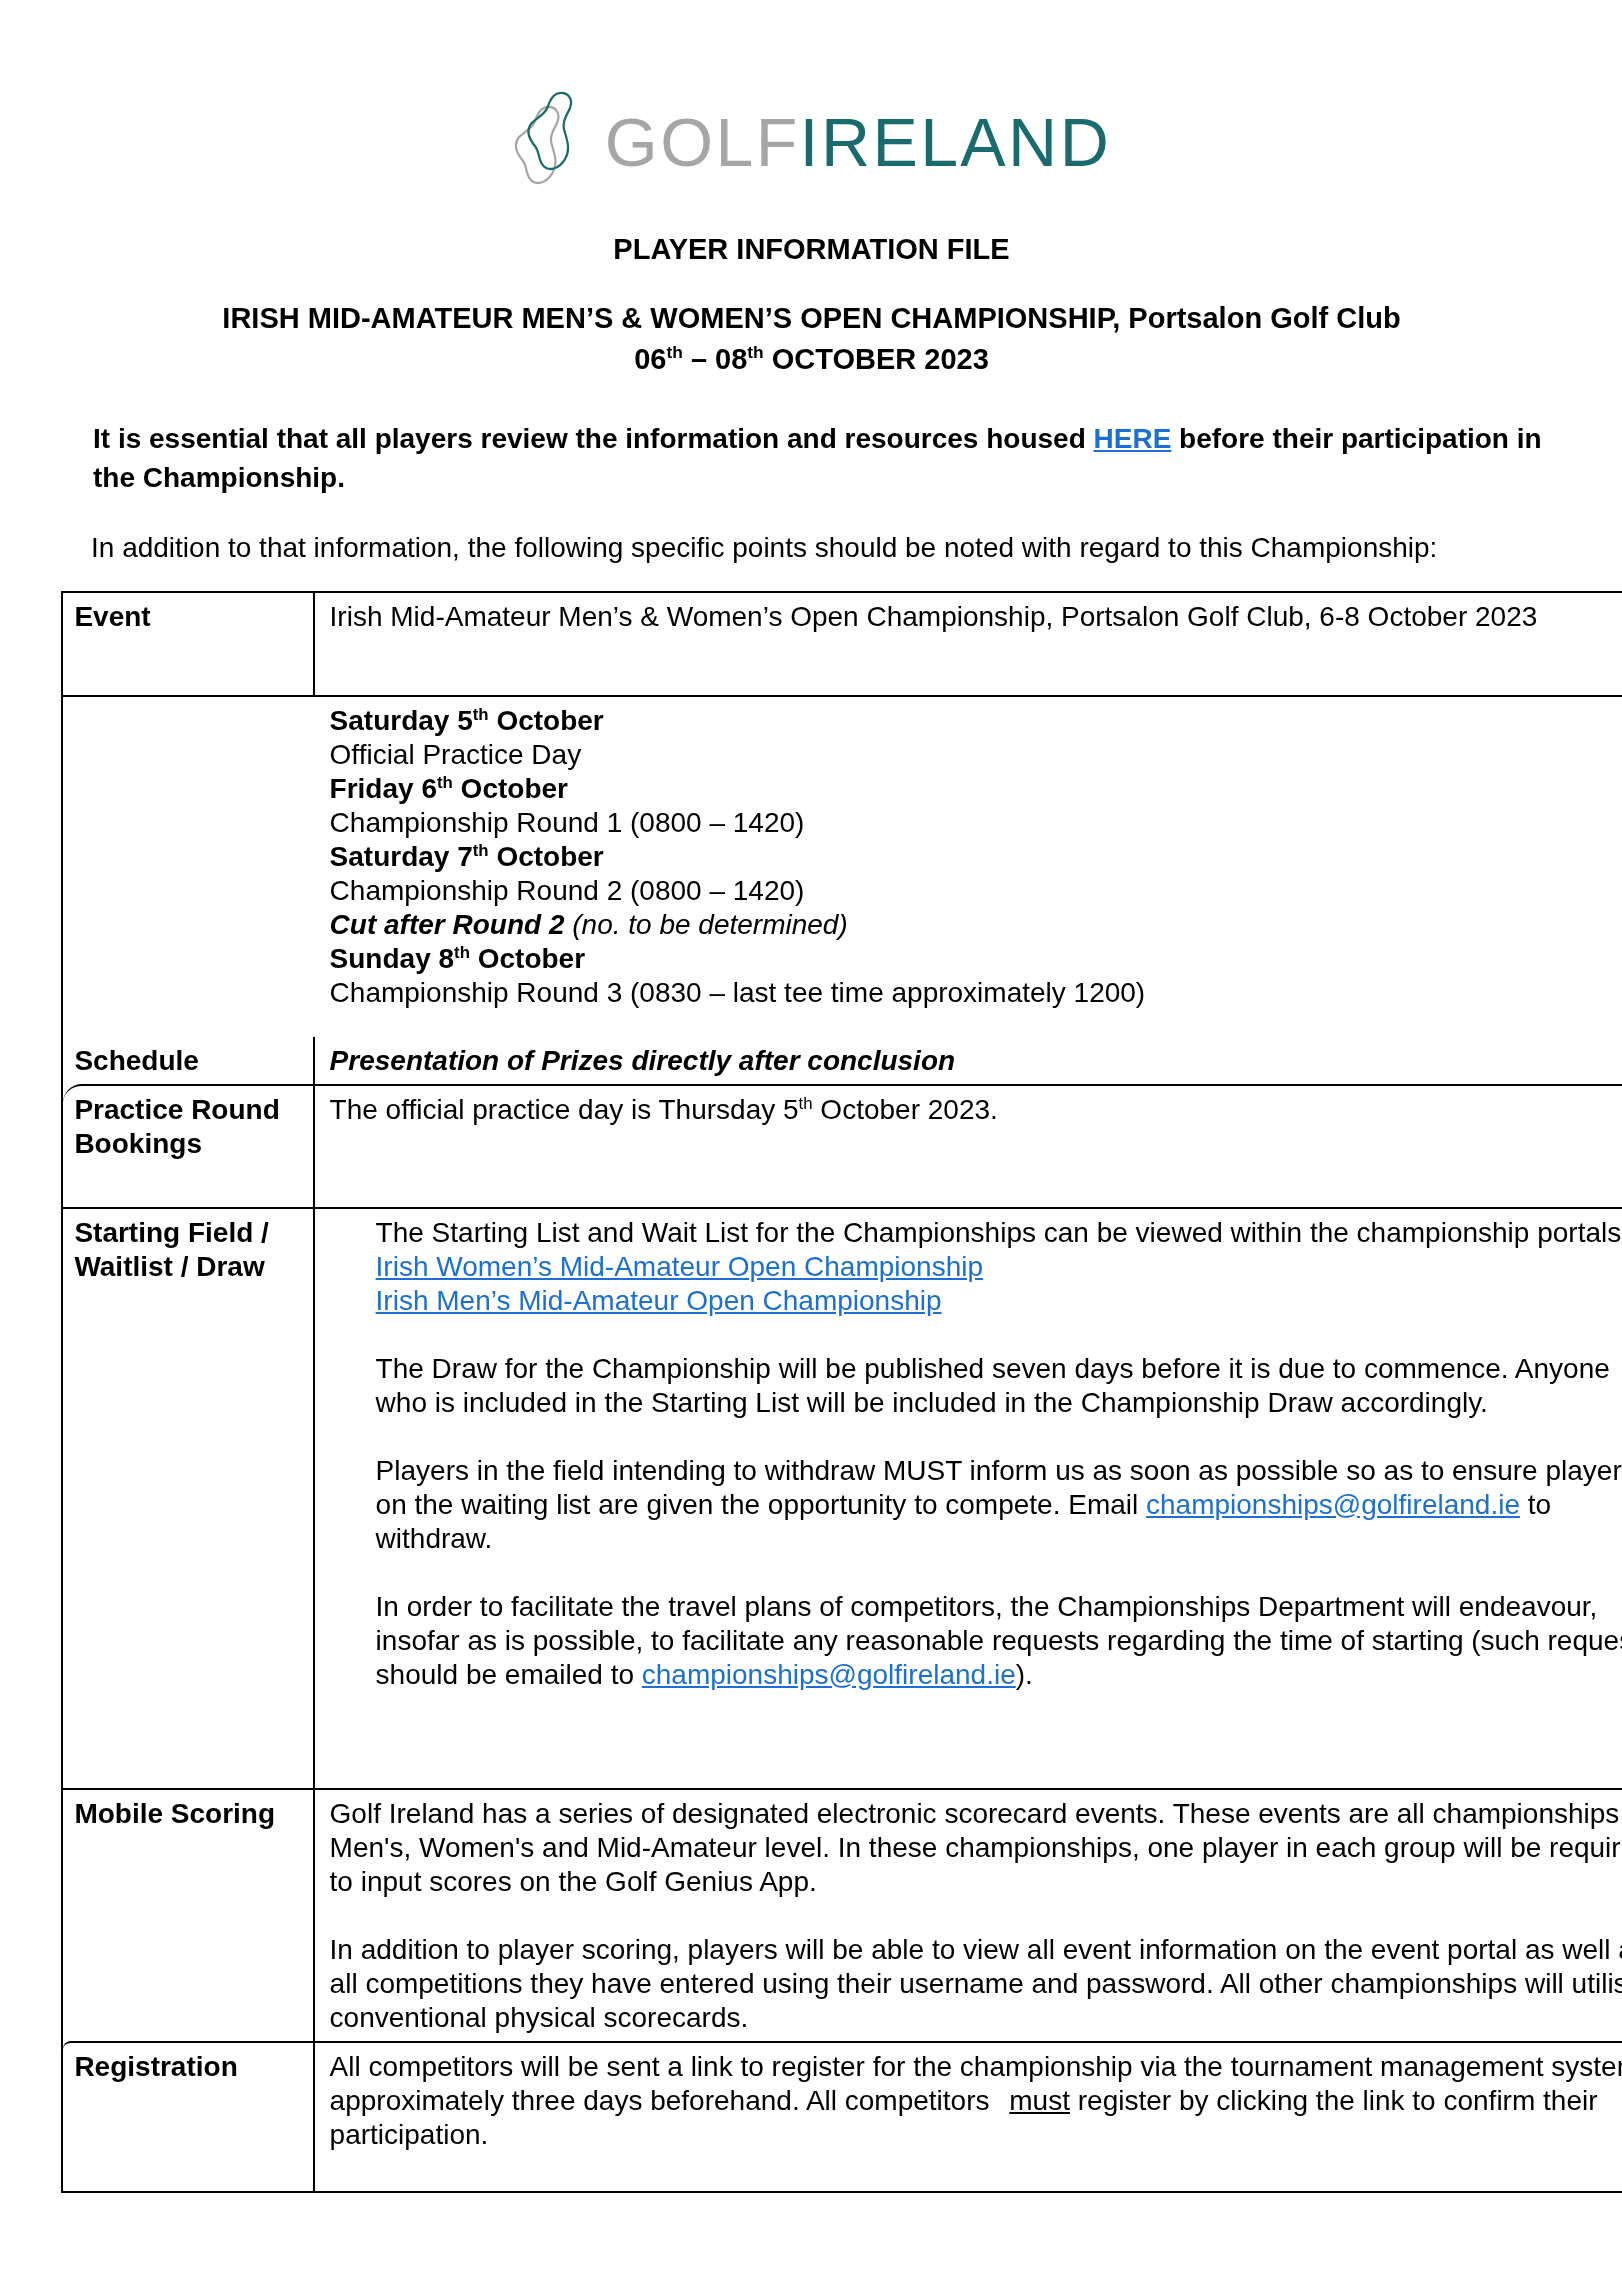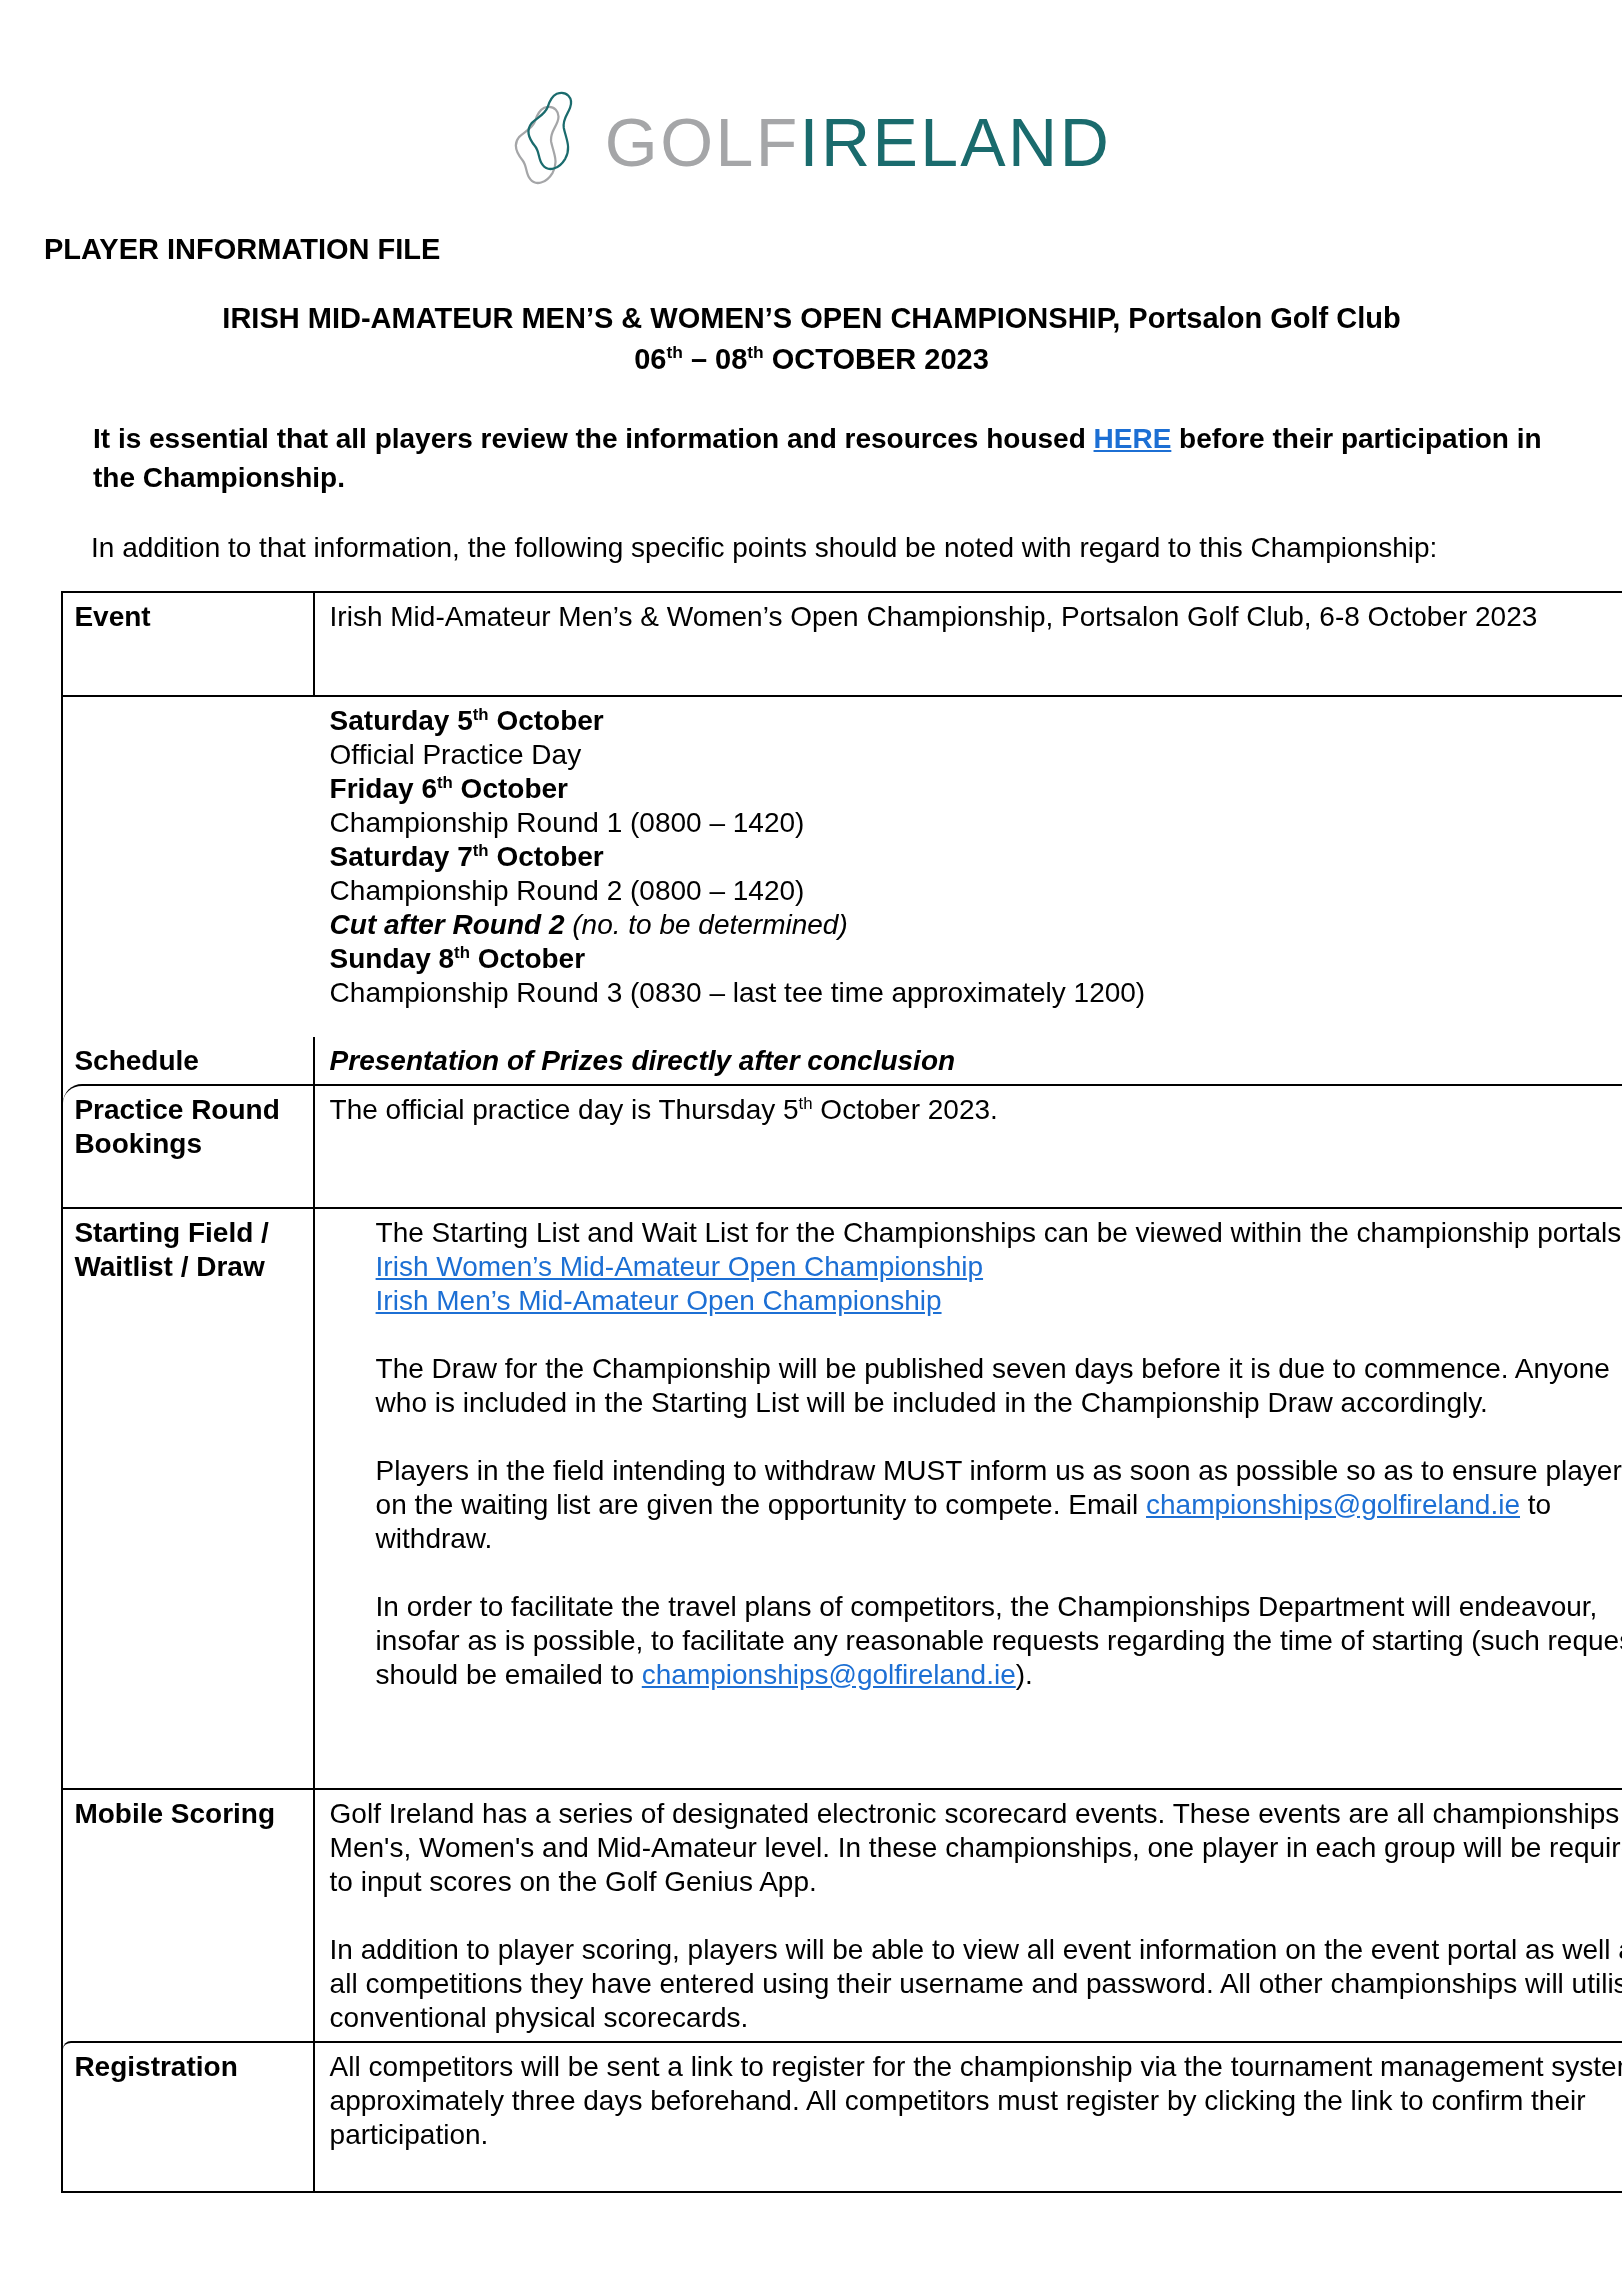--- a/index.html
+++ b/index.html
@@ -7,21 +7,21 @@
        font-family:"Liberation Sans", sans-serif;color:#000;}
 
   
   .logo{margin-top:81px;display:flex;justify-content:center;align-items:center;gap:16px;}
   .logo svg{display:block;}
   .logo-text{display:flex;line-height:65px;font-size:68px;letter-spacing:2.4px;}
   .logo-golf{color:#a5a6a8;}
   .logo-ireland{color:#1a6b6d;}
 
   
-  .doc-title{margin-top:28px;font-size:29px;font-weight:bold;line-height:36px;padding-left:44px;}
+  .doc-title{margin-top:28px;text-align:center;font-size:29px;font-weight:bold;line-height:36px;}
   .event-title{margin-top:31px;text-align:center;font-size:29px;font-weight:bold;line-height:41px;}
   sup{font-size:60%;line-height:0;}
 
   
   .intro1{margin:39px 57px 0 93px;font-size:28px;font-weight:bold;line-height:39px;}
   .intro2{margin:32px 49px 0 91px;font-size:28px;line-height:38px;}
 
   a.lnk{color:#1c6fd4;text-decoration:underline;cursor:pointer;}
   .intro1 a.lnk{font-weight:bold;}
 
@@ -30,21 +30,21 @@
   .trow{display:flex;border-top:2.4px solid #000;box-sizing:border-box;}
   .trow:first-child{border-top:none;}
   .cell{box-sizing:border-box;}
   .label-cell{width:252px;flex:0 0 252px;border-right:2.4px solid #000;
               padding:6.5px 9.7px 6.5px 11.4px;font-weight:bold;font-size:28px;line-height:34px;}
   .content-cell{flex:1;padding:6.5px 14.6px 6.5px 14.6px;font-size:28px;line-height:34px;}
   .content-cell p, .label-cell p{margin:0;min-height:34px;}
   .content-cell p:empty::before{content:"\00a0";}
   .b{font-weight:bold;}
   .i{font-style:italic;}
-  .u{}
+  .u{text-decoration:underline;margin-left:12px;}
 
   
   .trow:nth-child(1){min-height:102px;}
   .trow:nth-child(2){min-height:384px;align-items:flex-end;}
   .trow:nth-child(3){min-height:123px;border-radius:19px;}
   .trow:nth-child(4){min-height:581px;gap:46px;}
   .trow:nth-child(5){min-height:239px;}
   .trow:nth-child(6){min-height:150px;border-radius:8px;}
 </style>
 </head>

